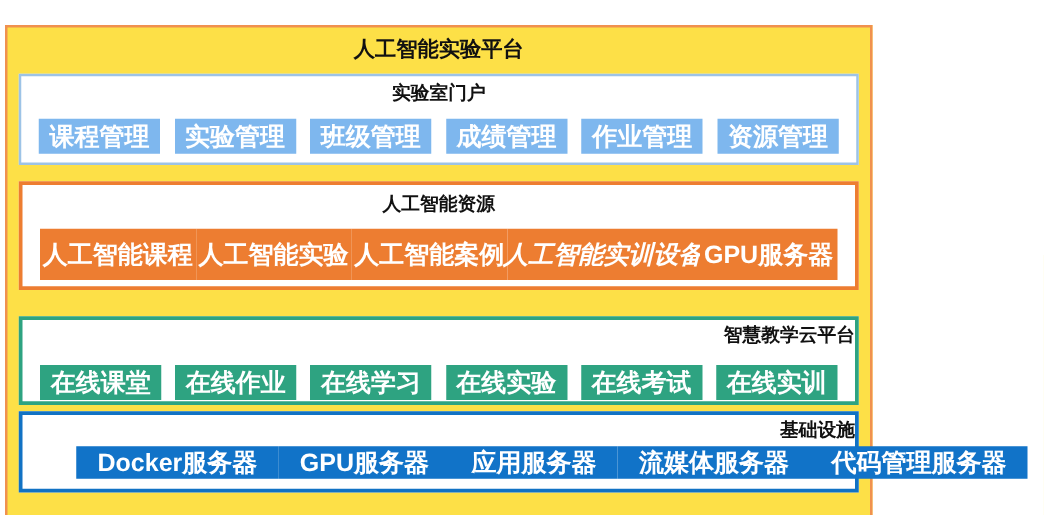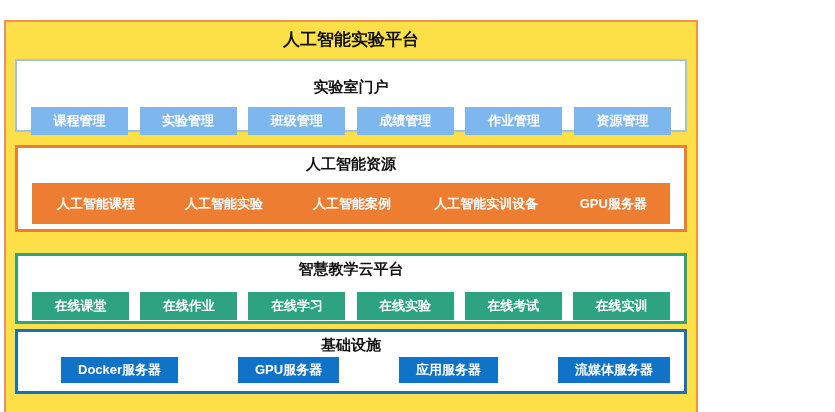--- a/index.html
+++ b/index.html
@@ -34,48 +34,48 @@
   .sec-0 { margin-top: 8px;  height: 73px; border-width: 2px; }
   .sec-1 { margin-top: 13px; height: 87px; }
   .sec-2 { margin-top: 21px; height: 71px; }
   .sec-3 { margin-top: 5px; height: 65px; }
   .sec-title {
     text-align: center;
     font-size: 15px;
     font-weight: bold;
     color: #111111;
     line-height: 20px;
-    margin-top: 16px;
+    margin-top: 4px;
   }
   .sec-1 .sec-title { margin-top: 6px; }
-  .sec-2 .sec-title, .sec-3 .sec-title { margin-top: 3px; }
+  .sec-2 .sec-title, .sec-3 .sec-title { margin-top: 3px; text-align: right; }
   .row {
     display: flex;
     justify-content: space-between;
     align-items: center;
     padding: 0 14px;
   }
   .sec-0 .row { margin-top: 10px; }
   .sec-1 .row { margin-top: 9px; }
   .sec-2 .row { margin-top: 13px; }
   .sec-3 .row { margin-top: 2px; padding-left: 43px; }
   .btn {
     box-sizing: border-box;
     display: flex;
     align-items: center;
     justify-content: center;
     background: var(--button-color, #888);
     color: #ffffff;
-    font-size: 13px;
+    font-size: 20px;
     font-weight: bold;
     white-space: nowrap;
   }
   .sec-0 .btn, .sec-2 .btn { width: 97px; height: 28px; }
   .sec-1 .btn { width: 140px; height: 41px; }
-  .sec-1 .btn.wide   { width: 154px; }
+  .sec-1 .btn.wide   { width: 154px; font-style: italic; }
   .sec-1 .btn.narrow { width: 124px; }
   .sec-3 .btn { height: 26px; padding: 0 17px; }
 </style>
 </head>
 <body>
 
 <div class="frame" style="border-color: rgb(240, 145, 79);">
 
   <div class="title">人工智能实验平台</div>
 
@@ -114,16 +114,17 @@
     </div>
   </section>
 
   <section class="sec sec-3" style="--border-color: #1172C4; --button-color: #1173C8;">
     <div class="sec-title">基础设施</div>
     <div class="row">
       <div class="btn">Docker服务器</div>
       <div class="btn">GPU服务器</div>
       <div class="btn">应用服务器</div>
       <div class="btn">流媒体服务器</div>
+      <div class="btn">代码管理服务器</div>
     </div>
   </section>
 
 </div>
 
 </body></html>

